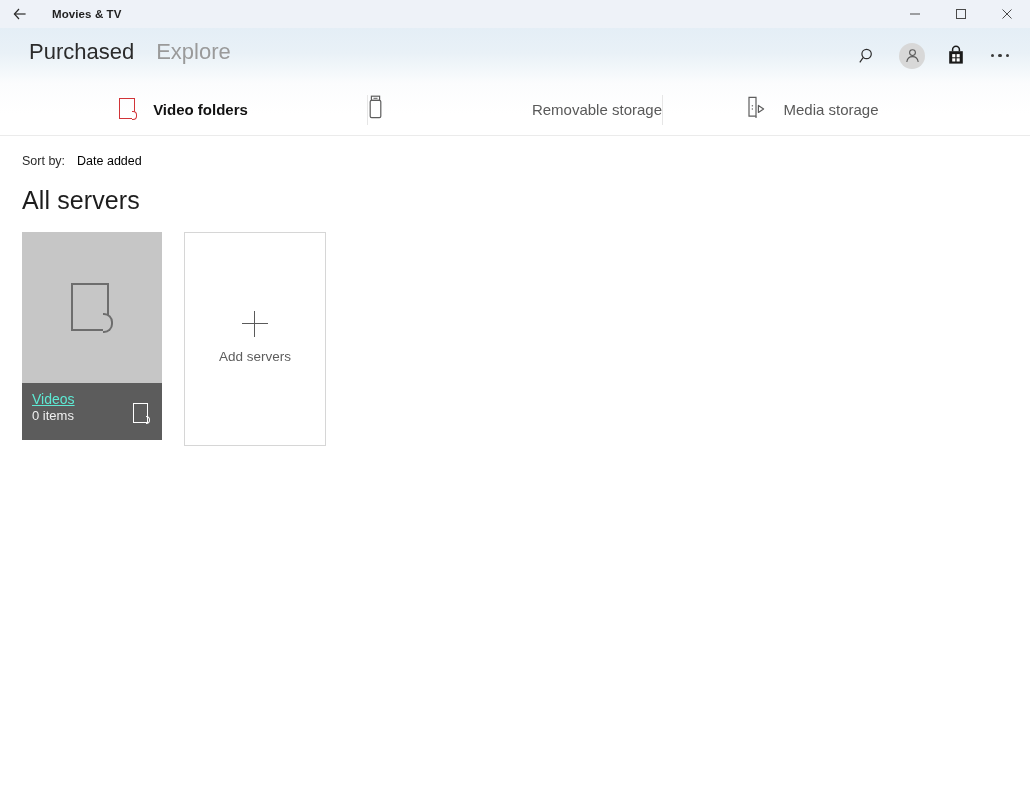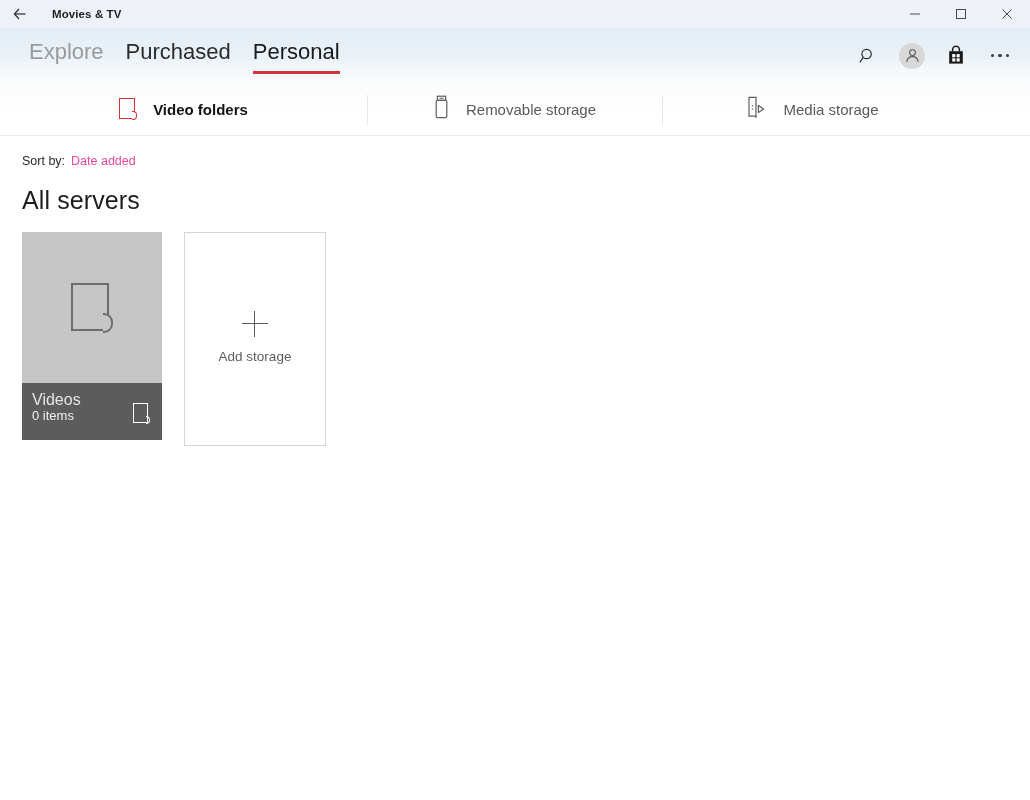--- a/index.html
+++ b/index.html
@@ -154,21 +154,21 @@
   .subtab {
     flex: 0 0 auto;
     height: 53px;
     display: flex;
     align-items: center;
     justify-content: center;
     gap: 16px;
     position: relative;
   }
   .subtab.t1 { width: 367px; }
-  .subtab.t2 { width: 295px; }
+  .subtab.t2 { width: 295px; justify-content: space-between; }
   .subtab.t3 { width: 300px; }
   .subtab .stlabel {
     font-size: 15px;
     color: #1b1b1b;
     white-space: nowrap;
   }
   .subtab.inactive .stlabel { color: #595959; font-weight: 400; }
   .subtab.active .stlabel { color: #121212; font-weight: 700; }
   .subtab-divider {
     position: absolute;
@@ -210,23 +210,23 @@
     position: relative;
     overflow: hidden;
   }
 
   .sortrow {
     margin-top: 18px;
     font-size: 12.5px;
     color: #2b2b2b;
     display: flex;
     align-items: baseline;
-    gap: 6px;
-  }
-  .sortrow .sort-value { color: #ec4899; }
+    gap: 12px;
+  }
+  .sortrow .sort-value { color: #000000; }
 
   .section-title {
     margin-top: 18px;
     font-size: 25px;
     font-weight: 400;
     color: #1d1d1d;
     letter-spacing: .1px;
   }
 
   .tiles {
@@ -275,23 +275,24 @@
   .folder-tile .footer {
     height: 57px;
     background: #5c5c5c;
     padding: 9px 10px 0 10px;
     display: flex;
     align-items: flex-start;
     justify-content: space-between;
   }
   .folder-tile .ftext { display: flex; flex-direction: column; gap: 2px; }
   .folder-tile .fname {
-    font-size: 16px;
-    color: #e5e5e5;
+    font-size: 14px;
+    color: #5eead4;
     line-height: 15px;
+    text-decoration: underline;
   }
   .folder-tile .fcount {
     font-size: 13px;
     color: #f0f0f0;
     line-height: 14px;
   }
   .icon-folder-small {
     width: 17px;
     height: 21px;
     position: relative;
@@ -380,23 +381,22 @@
         <svg width="12" height="12" viewBox="0 0 12 12" aria-hidden="true">
           <line x1="1.5" y1="1.5" x2="10.5" y2="10.5" stroke="currentColor" stroke-width="1"></line>
           <line x1="10.5" y1="1.5" x2="1.5" y2="10.5" stroke="currentColor" stroke-width="1"></line>
         </svg>
       </div>
     </div>
   </div>
 
   <div class="mainnav">
     <div class="nav-tabs">
+      <div class="nav-tab">Purchased</div>
       <div class="nav-tab muted">Explore</div>
-      <div class="nav-tab">Purchased</div>
-      <div class="nav-tab active">Personal</div>
     </div>
 
     <div class="nav-actions">
       <div class="nav-action">
         <span>
           <svg width="20" height="20" viewBox="0 0 20 20" aria-hidden="true">
             <circle cx="8.6" cy="8" r="4.7" fill="none" stroke="currentColor" stroke-width="1.2"></circle>
             <line x1="5.1" y1="11.6" x2="1.8" y2="16.4" stroke="currentColor" stroke-width="1.2"></line>
           </svg>
         </span>
@@ -494,19 +494,19 @@
           </div>
           <span class="icon-folder-small">
             <span class="body"></span>
               <span class="tab"></span>
           </span>
         </div>
       </div>
 
       <div class="add-tile">
         <span class="plus-glyph"></span>
-        <span class="add-label">Add storage</span>
+        <span class="add-label">Add servers</span>
       </div>
 
     </div>
   </div>
 
 </div>
 
 </body></html>

